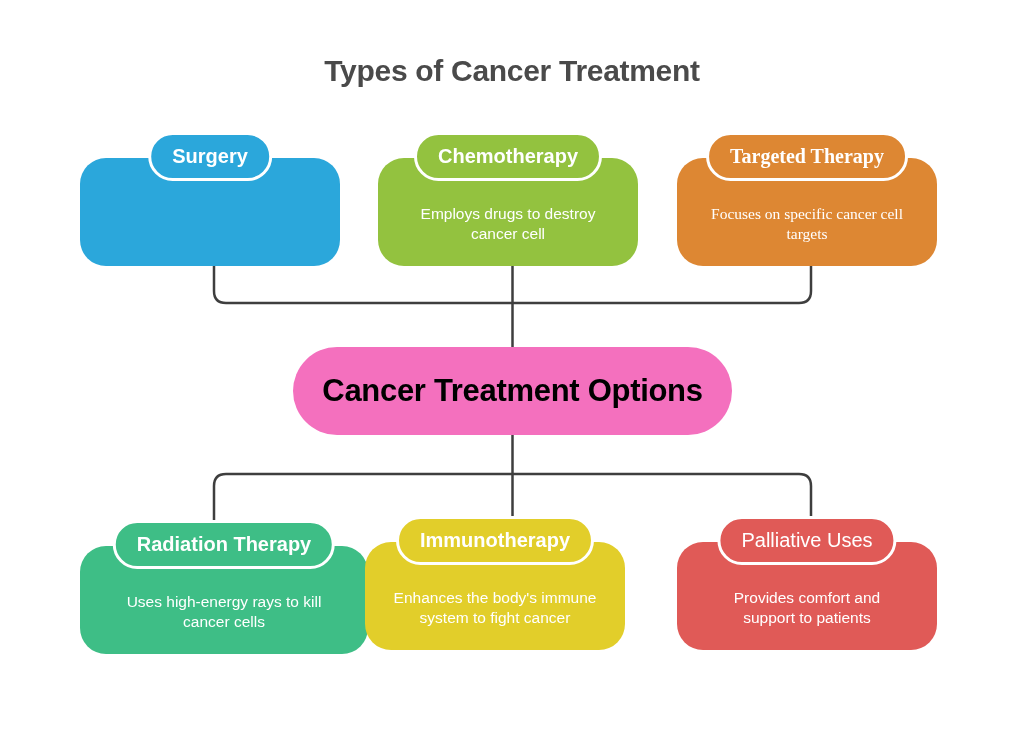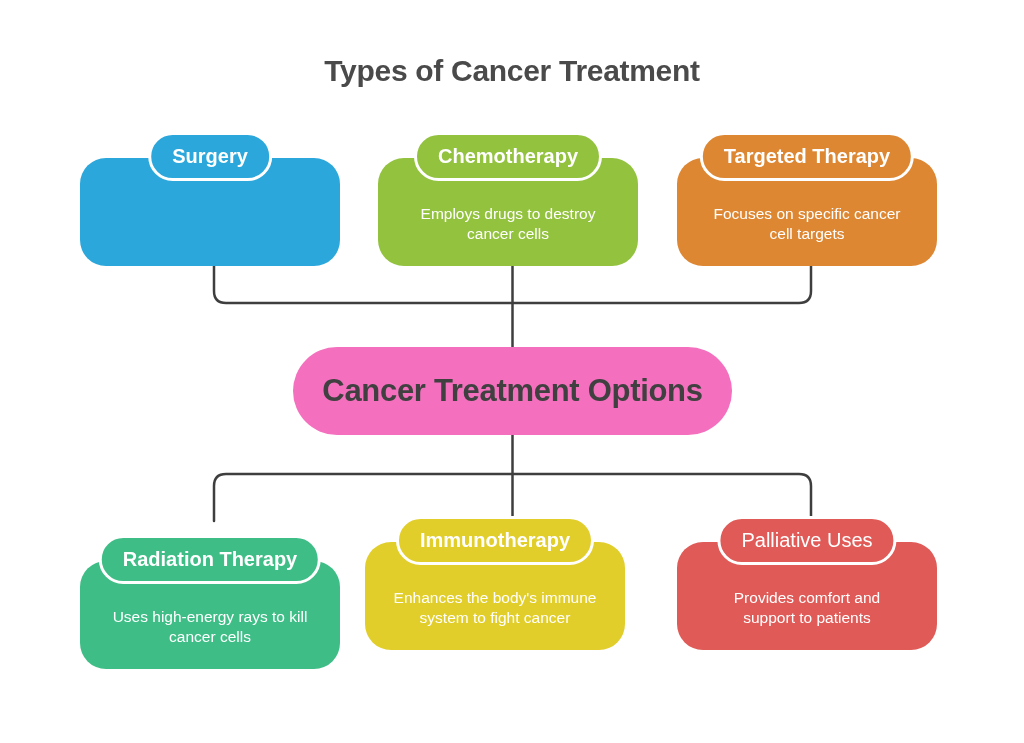--- a/index.html
+++ b/index.html
@@ -26,38 +26,38 @@
     background:var(--c,#888888); border:3.5px solid #ffffff; border-radius:25px;
     display:flex; align-items:center; justify-content:center; white-space:nowrap;
     color:#ffffff; font-size:20px; font-weight:700;
   }
   .body {
     position:absolute; top:46px; left:50%; transform:translateX(-50%);
     text-align:center; color:#ffffff; font-size:15.5px; line-height:19.5px;
   }
   .pos-0 { left:80px;  top:158px; }
   .pos-1 { left:378px; top:158px; }
-  .pos-2 { left:677px; top:158px; }
-  .pos-3 { left:80px;  top:561px; }
+  .pos-2 { left:677px; top:158px;font-family:Liberation Serif, serif; }
+  .pos-3 { left:80px;  top:546px;padding-left:28px; }
   .pos-4 { left:365px; top:542px; }
   .pos-5 { left:677px; top:542px; }
   .pos-0 .body { width:236px; }
   .pos-1 .body { width:198px; }
   .pos-2 .body { width:214px; }
   .pos-3 .body { width:236px; }
   .pos-4 .body { width:222px; }
   .pos-5 .body { width:174px; }
   .pos-5 .pill { font-weight:400; }
   .center-node {
     position:absolute; left:293px; top:347px; width:439px; height:88px;
     border-radius:44px; background:var(--c,#F470BE);
     display:flex; align-items:center; justify-content:center;
   }
   .center-node span {
-    color:#404040; font-size:31px; font-weight:700; letter-spacing:-0.3px;
+    color:#000000; font-size:31px; font-weight:700; letter-spacing:-0.3px;
   }
 </style>
 </head>
 <body>
 
 <div class="canvas">
 
   <h1 class="title" style="--title-color: #4A4A4A;">Types of Cancer Treatment</h1>
 
   <svg class="connectors" viewBox="0 0 1024 743" style="--line: #3E3E3E;">
@@ -70,21 +70,21 @@
   <div class="card pos-0" style="--c: #2BA7DB;">
     <div class="pill">
       <span>Surgery</span>
     </div>
   </div>
 
   <div class="card pos-1" style="--c: #93C23F;">
     <div class="pill">
       <span>Chemotherapy</span>
     </div>
-    <div class="body">Employs drugs to destroy cancer cells</div>
+    <div class="body">Employs drugs to destroy cancer cell</div>
   </div>
 
   <div class="card pos-2" style="--c: #DD8733;">
     <div class="pill">
       <span>Targeted Therapy</span>
     </div>
     <div class="body">Focuses on specific cancer cell targets</div>
   </div>
 
   <div class="center-node" style="--c: #F470BE;">

